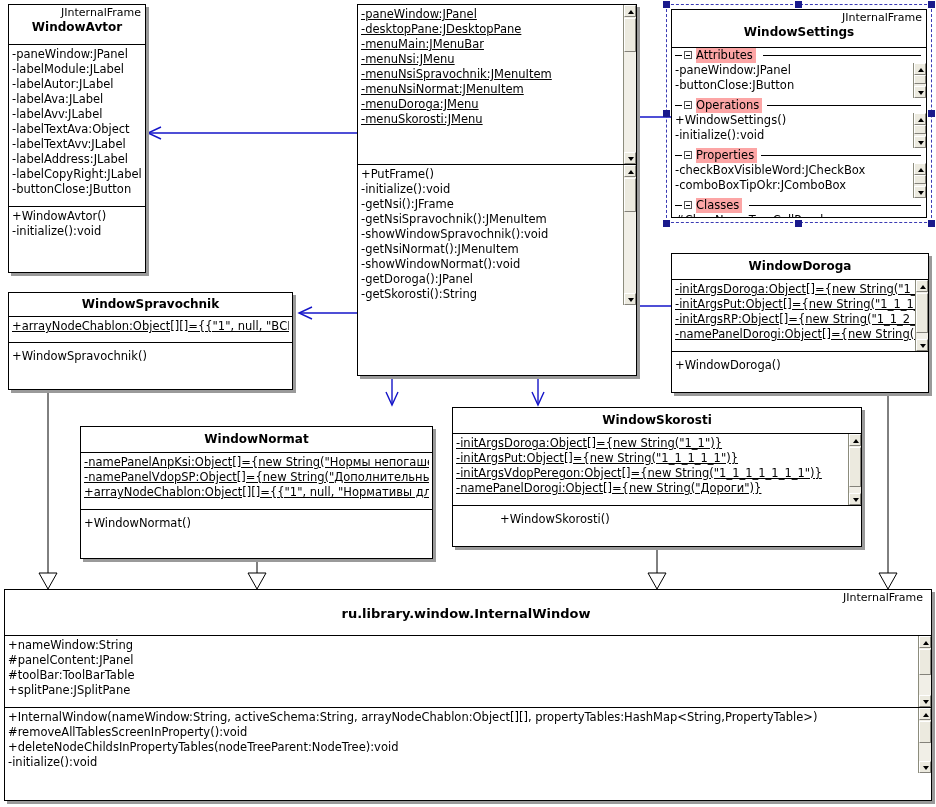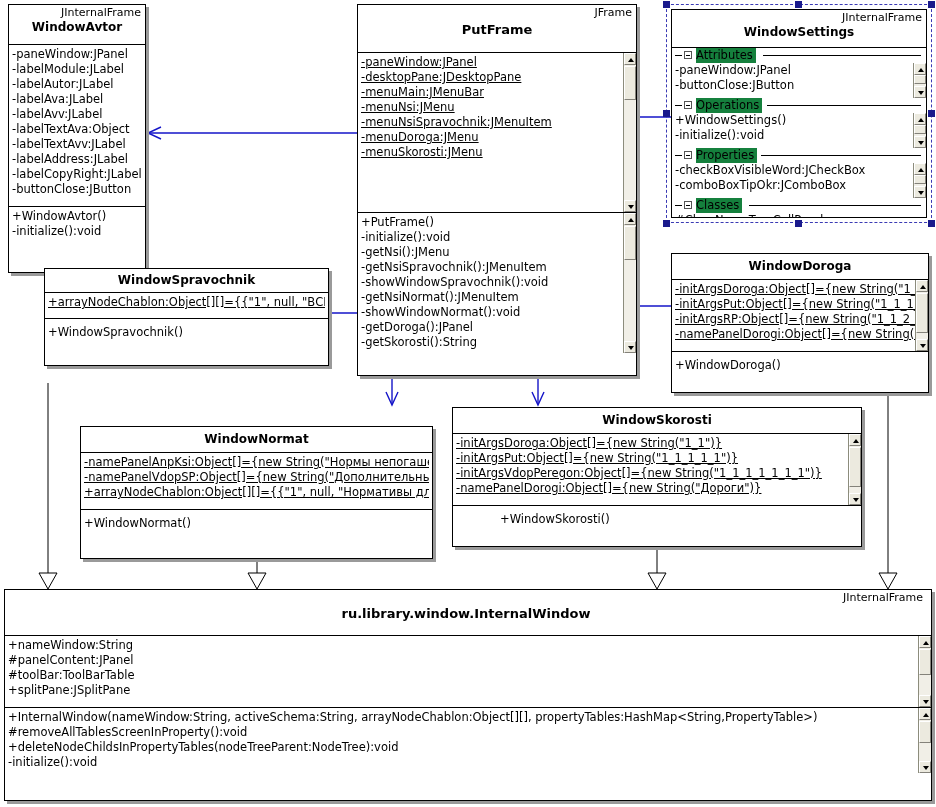--- a/index.html
+++ b/index.html
@@ -35,21 +35,21 @@
     white-space:nowrap;line-height:15px;font-size:11.5px;overflow:hidden;
   }
   .uml .row.st{text-decoration:underline;}
 
   
   .grp{position:relative;height:15px;line-height:15px;margin:0 0 0 0;}
   .grp .gl{position:absolute;left:0;top:7px;width:7px;height:1px;background:#000;}
   .grp .gbox{position:absolute;left:9px;top:3px;width:8px;height:8px;
              border:1px solid #555;box-sizing:border-box;background:#fff;}
   .grp .gbox:after{content:"";position:absolute;left:1px;top:3px;width:4px;height:1px;background:#000;}
-  .grp .gtxt{position:absolute;left:21px;top:0;font-size:11.5px;line-height:15px;background:#15803d;padding:0 3px 0 0;}
+  .grp .gtxt{position:absolute;left:21px;top:0;font-size:11.5px;line-height:15px;background:#fca5a5;padding:0 3px 0 0;}
   .grp .gr{position:absolute;top:7px;height:1px;background:#000;right:0;}
 
   
   .sb{
     position:absolute;right:0;top:0;width:13px;bottom:0;
     background:#f1efe7;border-left:1px solid #8c8c7c;box-sizing:border-box;
   }
   .sb .btn{
     position:absolute;left:0;width:12px;height:12px;background:#eceadf;
     border:1px solid #fff;border-right-color:#84827a;border-bottom-color:#84827a;
@@ -147,60 +147,57 @@
       <div class="row">-labelAddress:JLabel</div>
       <div class="row">-labelCopyRight:JLabel</div>
       <div class="row">-buttonClose:JButton</div>
     </div>
     <div class="sect" style="height:auto;">
       <div class="row">+WindowAvtor()</div>
       <div class="row">-initialize():void</div>
     </div>
   </div>
 
-  <div class="uml" style="left:8px;top:268px;width:285px;height:98px;margin-left:36px;">
+  <div class="uml" style="left:8px;top:292px;width:285px;height:98px;">
     <div class="hdr" style="height:24px;">
       <span class="cname" style="line-height:20px;">WindowSpravochnik</span>
     </div>
     <div class="sect" style="height:26px;">
       <div class="row st">+arrayNodeChablon:Object[][]={{"1", null, "ВСП",</div>
 
     </div>
     <div class="sect" style="height:auto;">
       <div class="row" style="line-height:22px;">+WindowSpravochnik()</div>
     </div>
   </div>
 
   <div class="uml" style="left:357px;top:4px;width:280px;height:372px;">
-    <div class="hdr" style="height:48px;">
-      <span class="stereo">JFrame</span>
-      <span class="cname" style="font-size:13px;line-height:22px;">PutFrame</span>
-    </div>
     <div class="sect" style="height:160px;">
       <div class="row st">-paneWindow:JPanel</div>
       <div class="row st">-desktopPane:JDesktopPane</div>
       <div class="row st">-menuMain:JMenuBar</div>
       <div class="row st">-menuNsi:JMenu</div>
       <div class="row st">-menuNsiSpravochnik:JMenuItem</div>
+      <div class="row st">-menuNsiNormat:JMenuItem</div>
       <div class="row st">-menuDoroga:JMenu</div>
       <div class="row st">-menuSkorosti:JMenu</div>
       <div class="sb">
         <div class="btn up">
             <i></i>
           </div>
         <div class="thumb" style="top:13px;height:34px;"></div>
         <div class="btn dn">
             <i></i>
           </div>
       </div>
     </div>
     <div class="sect" style="height:auto;">
       <div class="row">+PutFrame()</div>
       <div class="row">-initialize():void</div>
-      <div class="row">-getNsi():JMenu</div>
+      <div class="row">-getNsi():JFrame</div>
       <div class="row">-getNsiSpravochnik():JMenuItem</div>
       <div class="row">-showWindowSpravochnik():void</div>
       <div class="row">-getNsiNormat():JMenuItem</div>
       <div class="row">-showWindowNormat():void</div>
       <div class="row">-getDoroga():JPanel</div>
       <div class="row">-getSkorosti():String</div>
       <div class="sb">
         <div class="btn up">
             <i></i>
           </div>

